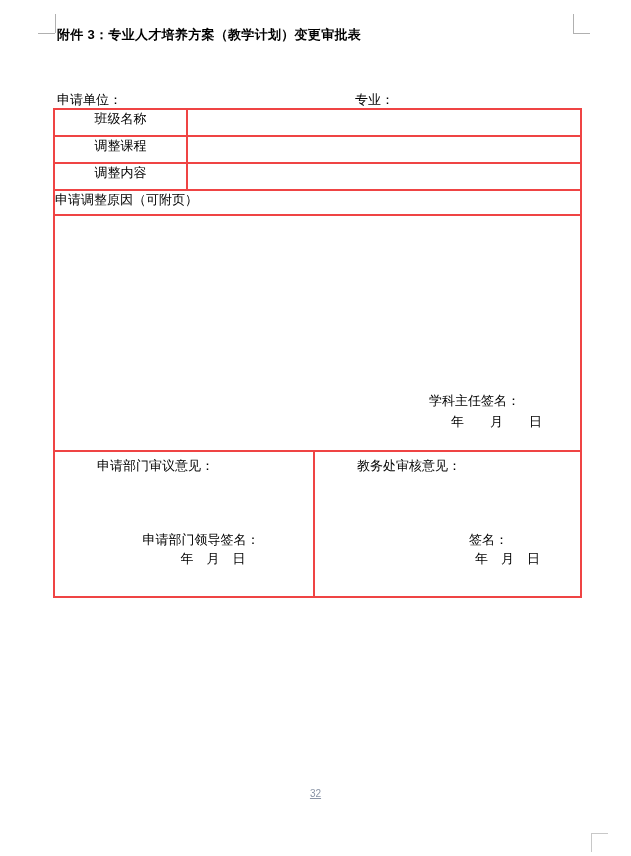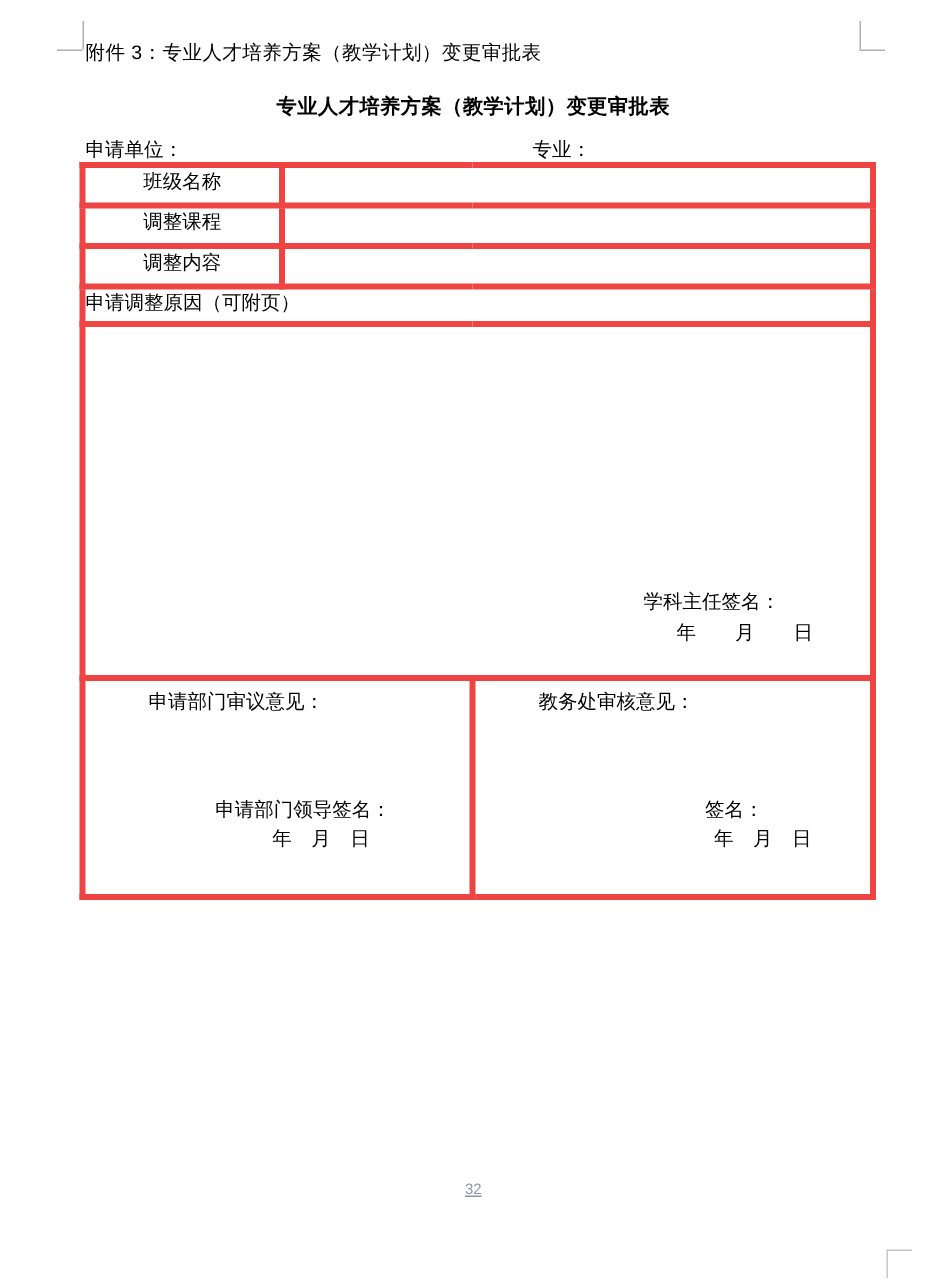--- a/index.html
+++ b/index.html
@@ -15,28 +15,28 @@
   .crop { position:absolute; background:#b0b0b0; }
   .crop.v { width:1px; height:19px; }
   .crop.h { height:1px; width:17px; }
   .tl-v { left:55px; top:14px; }
   .tl-h { left:38px; top:33px; }
   .tr-v { left:573px; top:14px; }
   .tr-h { left:573px; top:33px; }
   .br-v { left:591px; top:833px; height:12px; background:#c8c8c8; }
   .br-h { left:591px; top:833px; width:10px; background:#c8c8c8; }
 
-  .attachment-title { position:absolute; left:57px; top:26px; font-size:13px; font-weight:normal; letter-spacing:0.3px; }
+  .attachment-title { position:absolute; left:57px; top:26px; font-size:13px; font-weight:bold; letter-spacing:0.3px; }
   .form-title { position:absolute; left:0; width:100%; top:62px; text-align:center; font-size:13.5px; font-weight:bold; letter-spacing:0.3px; }
 
   .unit-row { position:absolute; left:57px; top:91px; width:523px; font-size:13px; }
   .unit-row .major-label { position:absolute; left:298px; top:0; }
 
   table.form { position:absolute; left:53px; top:108px; width:527px; border-collapse:collapse; table-layout:fixed; }
-  table.form td { border:4px solid #ef4444; font-size:13px; padding:0; vertical-align:top; }
+  table.form td { border:2px solid #ef4444; font-size:13px; padding:0; vertical-align:top; }
   td.label-cell { text-align:center; vertical-align:middle; height:27px; }
   td.value-cell { background:#fff; }
   td.reason-header-cell { vertical-align:middle; height:25px; }
   td.reason-body-cell { height:236px; position:relative; }
 
   .reason-sig { position:absolute; right:36px; bottom:18px; text-align:right; line-height:21px; font-size:13px; }
   .reason-sig .sig-label { padding-right:24px; font-weight:normal; }
   .reason-sig .sig-date { padding-right:2px; }
 
   td.approval-cell { position:relative; }
@@ -75,21 +75,20 @@
   <div>
     <div class="crop v tr-v"></div>
     <div class="crop h tr-h"></div>
   </div>
   <div>
     <div class="crop v br-v"></div>
     <div class="crop h br-h"></div>
   </div>
 
   <div class="attachment-title">附件 3：专业人才培养方案（教学计划）变更审批表</div>
-  <div class="form-title">专业人才培养方案（教学计划）变更审批表</div>
 
   <div class="unit-row">
     <span class="unit-label">申请单位：</span>
     <span class="major-label">专业：</span>
   </div>
 
   <table class="form">
     <colgroup>
       <col style="width:133px">
       <col style="width:127px">

